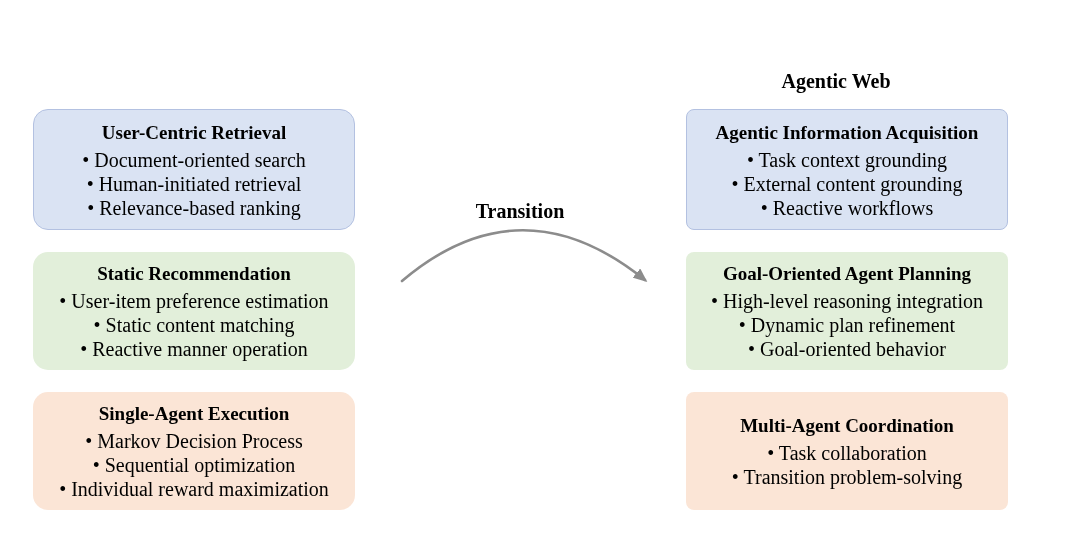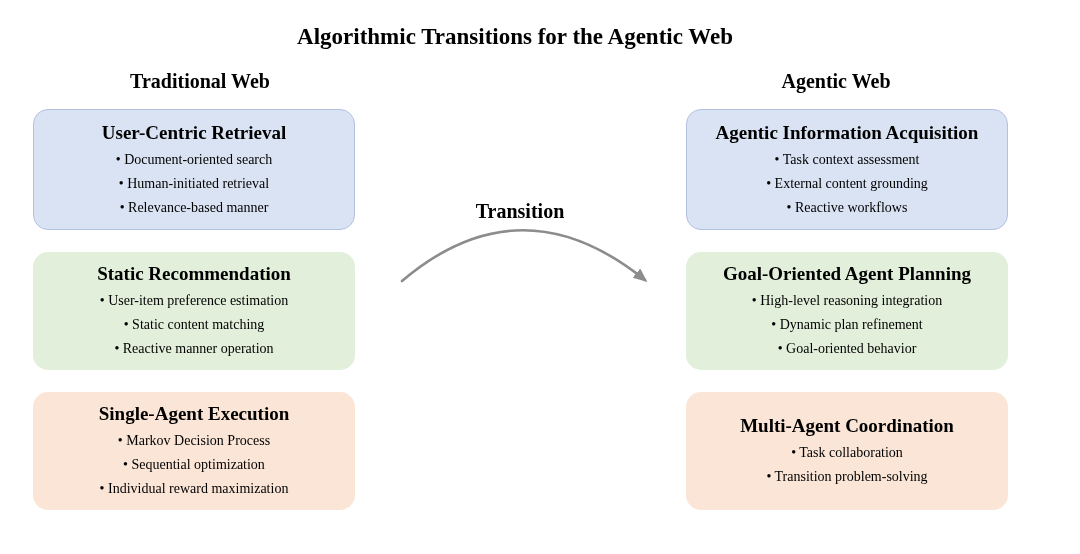--- a/index.html
+++ b/index.html
@@ -24,77 +24,75 @@
   }
   .hL{left:200px;} .hR{left:836px;}
   .box{
     position:absolute; width:322px; border-radius:15px; box-sizing:border-box;
     display:flex; flex-direction:column; align-items:center; justify-content:center;
     text-align:center; padding:4px 8px;
   }
   .box.blue{background:var(--blue-fill); border:1.5px solid var(--blue-border);}
   .box.green{background:var(--green-fill);}
   .box.orange{background:var(--orange-fill);}
-  .cL{left:33px;} .cR{left:686px;}
+  .cL{left:33px;} .cR{left:686px;border-radius:8px;}
   .r1{top:109px; height:121px;} .r2{top:252px; height:118px;} .r3{top:392px; height:118px;}
   .box-title{font-weight:bold; font-size:19px; line-height:26px; margin-bottom:2px; white-space:nowrap;}
-  .bullet{font-size:14px; line-height:24px; white-space:nowrap;}
+  .bullet{font-size:20px; line-height:24px; white-space:nowrap;}
   .transition-label{
     position:absolute; top:200px; left:520px; transform:translateX(-50%);
     font-size:20px; font-weight:bold; white-space:nowrap; line-height:22px;text-align:center;
   }
   .arrow-svg{position:absolute; top:0; left:0; pointer-events:none;}
   .arrow-path{stroke:var(--arrow-color); stroke-width:2.6; fill:none; stroke-linecap:round;}
   .arrowhead-shape{fill:var(--arrow-color);}
 </style>
 </head>
 <body>
 
 <div class="canvas">
 
-  <div class="diagram-title">Algorithmic Transitions for the Agentic Web</div>
 
-  <div class="col-header hL">Traditional Web</div>
   <div class="col-header hR">Agentic Web</div>
 
   <svg class="arrow-svg" width="1080" height="554" viewBox="0 0 1080 554">
     <defs>
       <marker id="arrowhead" markerUnits="userSpaceOnUse" markerWidth="14" markerHeight="12" refX="11" refY="6" orient="auto">
         <path class="arrowhead-shape" d="M0,0 L14,6 L0,12 Z"></path>
       </marker>
     </defs>
     <path class="arrow-path" d="M 402 281 Q 521 180 645 280" marker-end="url(#arrowhead)"></path>
   </svg>
 
   <div class="transition-label">Transition</div>
 
   <div class="box blue cL r1">
     <div class="box-title">User-Centric Retrieval</div>
     <div class="bullet">• Document-oriented search</div>
     <div class="bullet">• Human-initiated retrieval</div>
-    <div class="bullet">• Relevance-based manner</div>
+    <div class="bullet">• Relevance-based ranking</div>
   </div>
 
   <div class="box orange cL r3">
     <div class="box-title">Single-Agent Execution</div>
     <div class="bullet">• Markov Decision Process</div>
     <div class="bullet">• Sequential optimization</div>
     <div class="bullet">• Individual reward maximization</div>
   </div>
 
   <div class="box green cL r2">
     <div class="box-title">Static Recommendation</div>
     <div class="bullet">• User-item preference estimation</div>
     <div class="bullet">• Static content matching</div>
     <div class="bullet">• Reactive manner operation</div>
   </div>
 
   <div class="box blue cR r1">
     <div class="box-title">Agentic Information Acquisition</div>
-    <div class="bullet">• Task context assessment</div>
+    <div class="bullet">• Task context grounding</div>
     <div class="bullet">• External content grounding</div>
     <div class="bullet">• Reactive workflows</div>
   </div>
 
   <div class="box green cR r2">
     <div class="box-title">Goal-Oriented Agent Planning</div>
     <div class="bullet">• High-level reasoning integration</div>
     <div class="bullet">• Dynamic plan refinement</div>
     <div class="bullet">• Goal-oriented behavior</div>
   </div>

